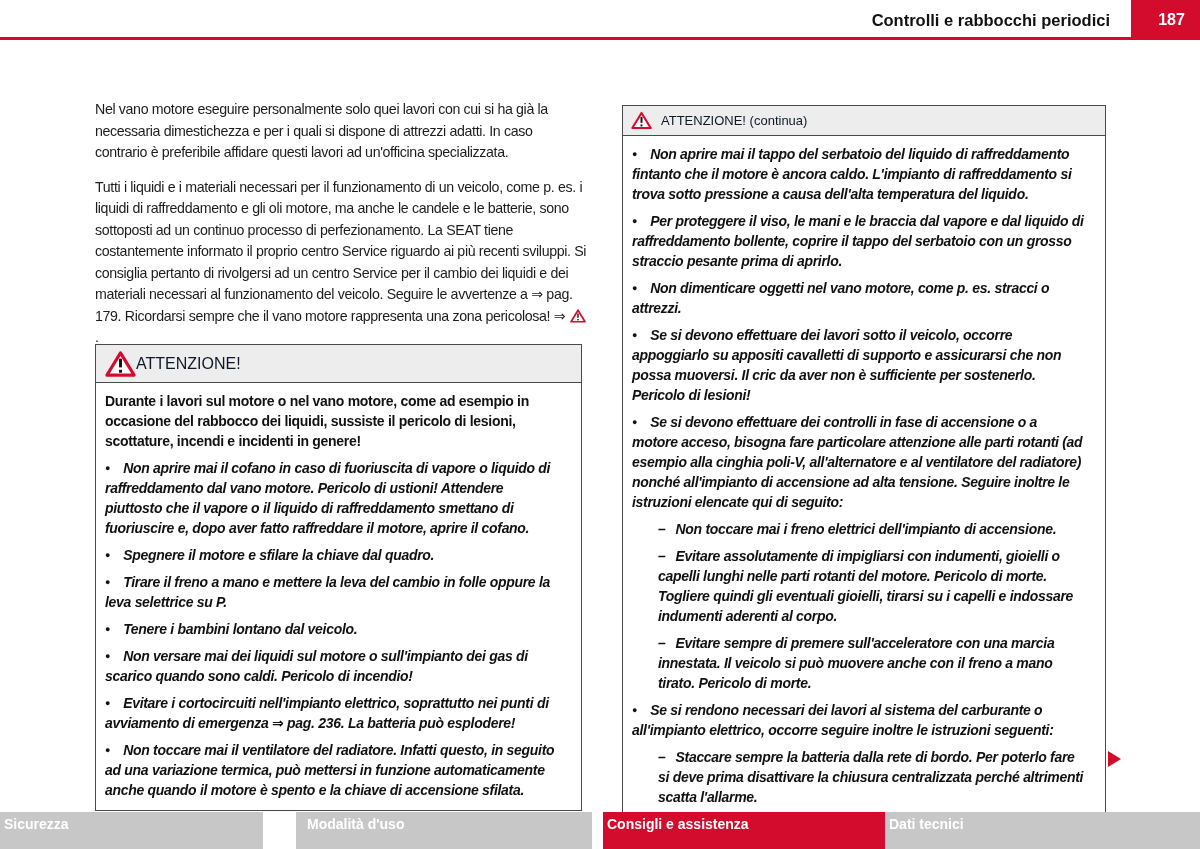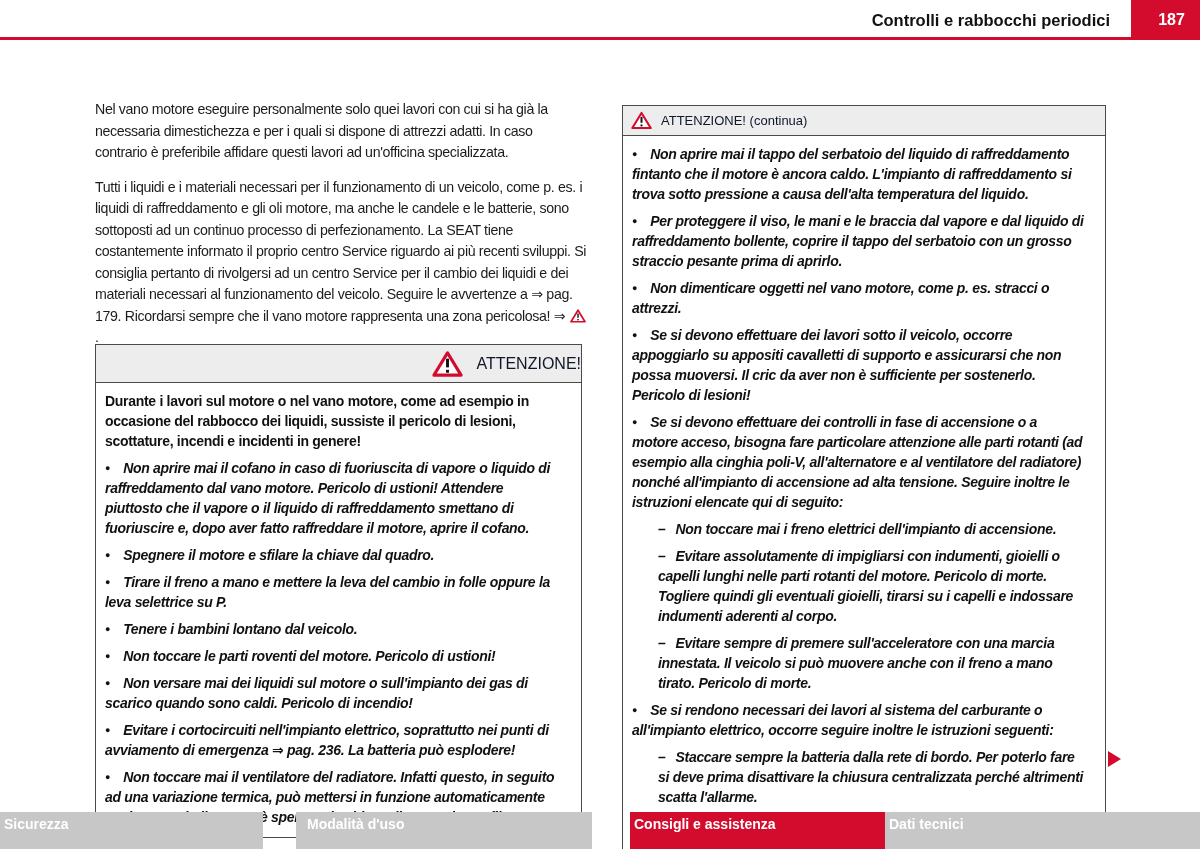--- a/index.html
+++ b/index.html
@@ -17,21 +17,21 @@
                  font-size:14.2px;line-height:21.5px;letter-spacing:-0.35px;color:#1c1c1c;}
   .col-left-text p{margin:0 0 13px 0;}
   .inline-warn-tri{display:inline-block;vertical-align:-2px;margin:0 1px;}
 
   
   .wbox{position:absolute;box-sizing:border-box;border:1px solid #4a4a4a;background:#fff;}
   .wbox1{left:95px;top:344px;width:487px;}
   .wbox2{left:622px;top:105px;width:484px;}
   .wband{display:flex;align-items:center;background:#ededed;border-bottom:1px solid #4a4a4a;
          font-weight:normal;color:#0f172a;}
-  .wbox1 .wband{height:37px;font-size:16px;gap:13px;justify-content:flex-end;}
+  .wbox1 .wband{height:37px;font-size:16px;padding-left:9px;}
   .wbox2 .wband{height:29px;font-size:13px;gap:9px;padding-left:8px;}
   .wbody{padding:8px 9px 10px 9px;font-weight:bold;font-size:14px;line-height:20px;
          letter-spacing:-0.3px;color:#111;}
   .wintro{margin:0 0 7px 0;}
   .li{margin:0 12px 7px 0;font-style:italic;}
   .li:last-child{margin-bottom:0;}
   .li .glyph{margin-right:13px;}
   .li.t-bullet .glyph{font-size:9px;vertical-align:2px;}
   .li.t-dash{margin-left:26px;}
   .li.t-dash .glyph{margin-right:10px;font-weight:bold;}
@@ -41,21 +41,21 @@
               border-top:8px solid transparent;border-bottom:8px solid transparent;
               border-left:13px solid #d30c2e;}
 
   
   .footer{position:absolute;left:0;top:812px;width:1200px;height:37px;}
   .ftab{position:absolute;top:0;height:37px;background:#c7c7c7;color:#fff;
         font-size:14px;font-weight:bold;box-sizing:border-box;padding:4px 0 0 4px;cursor:default;}
   .ftab.active{background:#d30c2e;}
   .ftab:nth-child(1){left:0;width:263px;}
   .ftab:nth-child(2){left:296px;width:296px;padding-left:11px;}
-  .ftab:nth-child(3){left:603px;width:308px;margin-left:27px;}
+  .ftab:nth-child(3){left:603px;width:308px;}
   .ftab:nth-child(4){left:885px;width:315px;}
 
   .tri-svg{display:block;}
 </style>
 </head>
 <body>
 
 <div class="page">
 
   <div class="hdr-title">Controlli e rabbocchi periodici</div>
@@ -84,21 +84,20 @@
         </span>
       <span>ATTENZIONE!</span>
     </div>
     <div class="wbody">
       <p class="wintro">Durante i lavori sul motore o nel vano motore, come ad esempio in occasione del rabbocco dei liquidi, sussiste il pericolo di lesioni, scottature, incendi e incidenti in genere!</p>
       <div>
           <div class="li t-bullet"><span class="glyph">●</span><span class="txt">Non aprire mai il cofano in caso di fuoriuscita di vapore o liquido di raffreddamento dal vano motore. Pericolo di ustioni! Attendere piuttosto che il vapore o il liquido di raffreddamento smettano di fuoriuscire e, dopo aver fatto raffreddare il motore, aprire il cofano.</span></div>
           <div class="li t-bullet"><span class="glyph">●</span><span class="txt">Spegnere il motore e sfilare la chiave dal quadro.</span></div>
           <div class="li t-bullet"><span class="glyph">●</span><span class="txt">Tirare il freno a mano e mettere la leva del cambio in folle oppure la leva selettrice su P.</span></div>
           <div class="li t-bullet"><span class="glyph">●</span><span class="txt">Tenere i bambini lontano dal veicolo.</span></div>
-          <div class="li t-bullet"><span class="glyph">●</span><span class="txt">Non toccare le parti roventi del motore. Pericolo di ustioni!</span></div>
           <div class="li t-bullet"><span class="glyph">●</span><span class="txt">Non versare mai dei liquidi sul motore o sull'impianto dei gas di scarico quando sono caldi. Pericolo di incendio!</span></div>
           <div class="li t-bullet"><span class="glyph">●</span><span class="txt">Evitare i cortocircuiti nell'impianto elettrico, soprattutto nei punti di avviamento di emergenza ⇒ pag. 236. La batteria può esplodere!</span></div>
           <div class="li t-bullet"><span class="glyph">●</span><span class="txt">Non toccare mai il ventilatore del radiatore. Infatti questo, in seguito ad una variazione termica, può mettersi in funzione automaticamente anche quando il motore è spento e la chiave di accensione sfilata.</span></div>
         </div>
     </div>
   </div>
 
   <div class="wbox wbox2">
     <div class="wband">
       <span>

